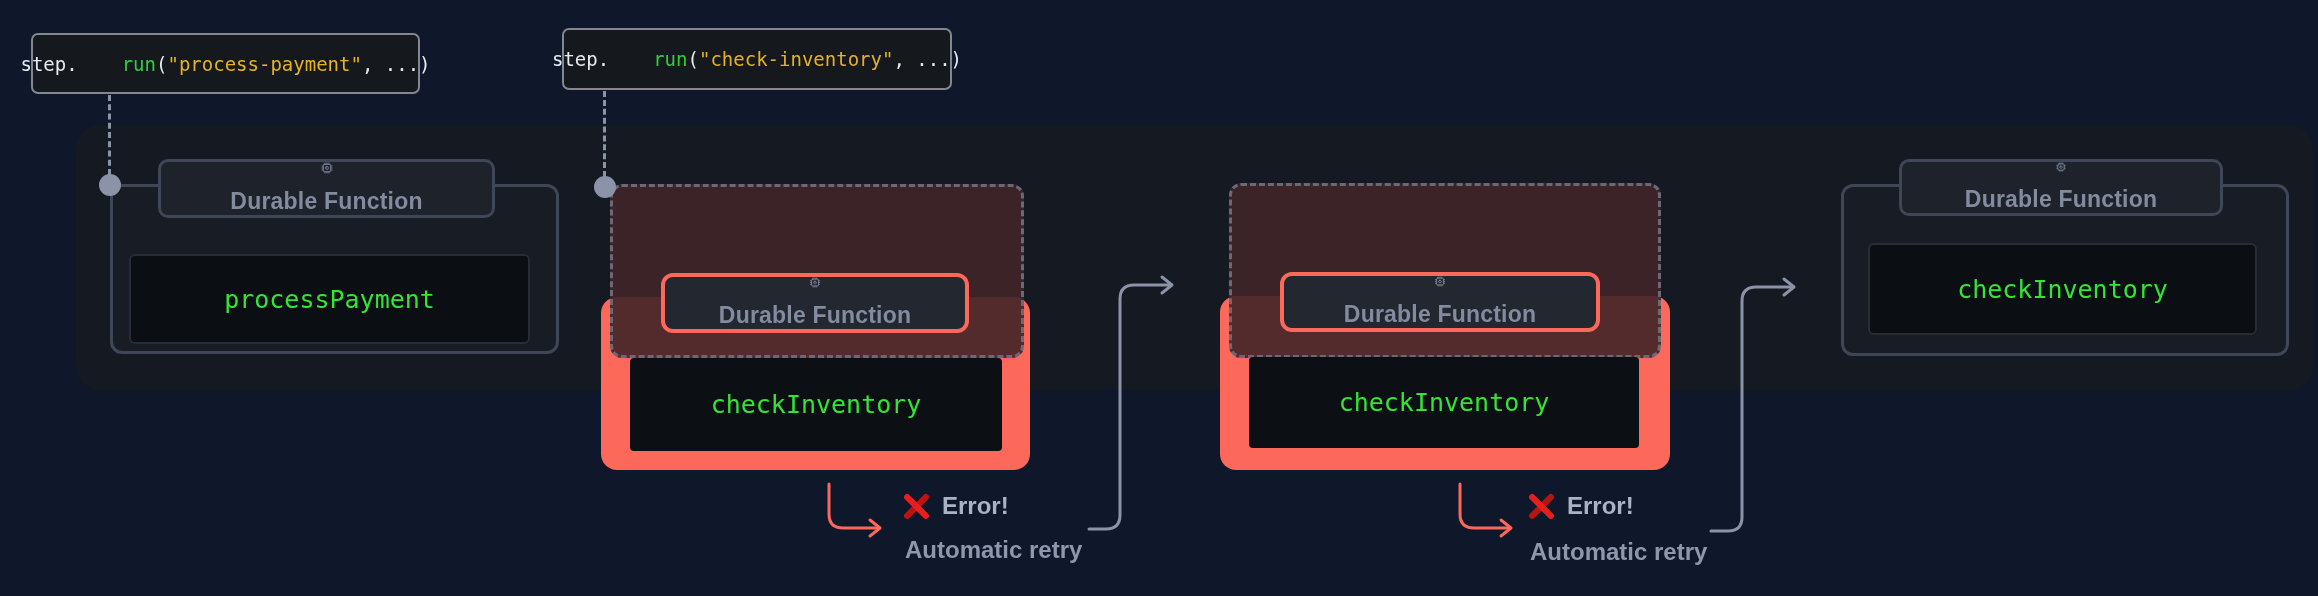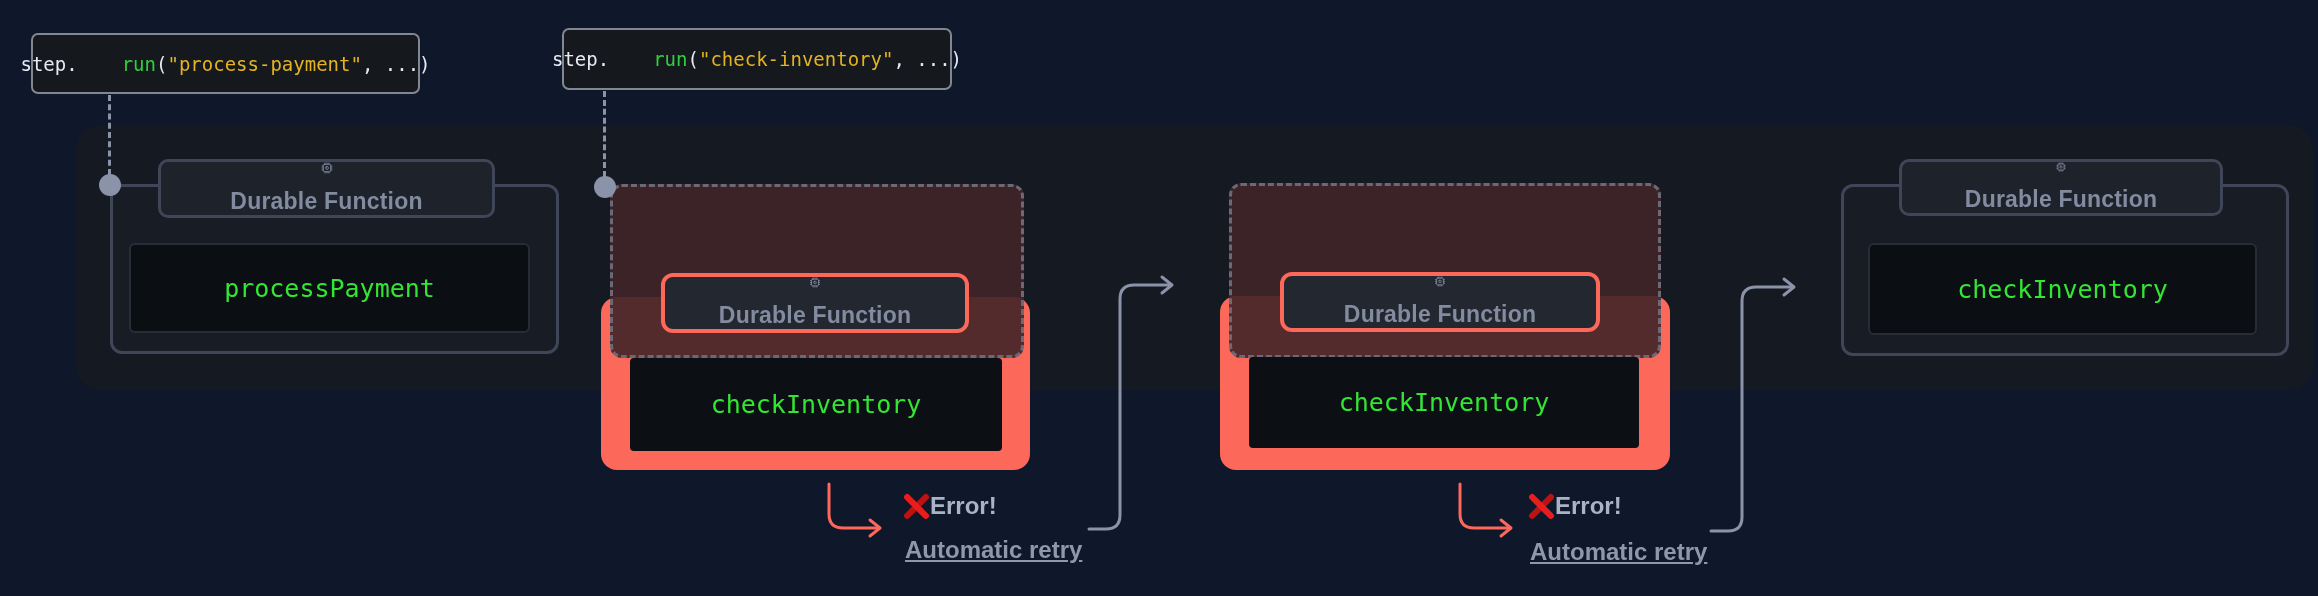--- a/index.html
+++ b/index.html
@@ -40,23 +40,23 @@
     color:#33e633;z-index:4;box-sizing:border-box;}
   .fn-box.on-red{border:none;background:#0c0f14;border-radius:4px;}
 
   
   .red-card{position:absolute;background:#fc685a;border-radius:16px;z-index:1;}
   .ghost{position:absolute;background:rgba(64,37,40,0.9);
     border:3px dashed #6c6876;border-radius:12px;z-index:2;box-sizing:border-box;}
 
   .conn{position:absolute;z-index:6;}
 
-  .err-row{position:absolute;display:flex;align-items:center;gap:0;z-index:6;justify-content:space-between;}
+  .err-row{position:absolute;display:flex;align-items:center;gap:12px;z-index:6;justify-content:space-between;}
   .err-text{font-size:24px;font-weight:700;color:#aab2c7;}
-  .retry-text{position:absolute;font-size:24px;font-weight:700;color:#8f97ad;z-index:6;text-decoration:underline;}
+  .retry-text{position:absolute;font-size:24px;font-weight:700;color:#8f97ad;z-index:6;}
 </style>
 </head>
 <body>
 
 <div class="canvas">
 
   <div class="band"></div>
 
   <div class="code-label" style="left:31px;top:33px;width:389px;height:61px;">
     <span>step</span><span>.</span><span class="tok-fn">run</span><span>(</span><span class="tok-str">"process-payment"</span><span>, ...)</span>
@@ -73,21 +73,21 @@
 
   <div class="df-card" style="left:110px;top:184px;width:449px;height:170px;"></div>
   <div class="badge" style="left:158px;top:159px;width:337px;height:59px;">
     <svg width="30" height="30" viewBox="0 0 24 24" fill="none" stroke="#828ba0" stroke-width="1.8" stroke-linecap="round">
       <rect x="4.5" y="4.5" width="15" height="15" rx="2.5"></rect>
         <rect x="9.5" y="9.5" width="5" height="5" rx="1"></rect>
       <path d="M8 2v2.5M12 2v2.5M16 2v2.5M8 19.5V22M12 19.5V22M16 19.5V22M2 8h2.5M2 12h2.5M2 16h2.5M19.5 8H22M19.5 12H22M19.5 16H22"></path>
     </svg>
     <span>Durable Function</span>
   </div>
-  <div class="fn-box" style="left:129px;top:243px;width:401px;height:90px;">
+  <div class="fn-box" style="left:129px;top:254px;width:401px;height:90px;">
     <span>processPayment</span>
   </div>
 
   <div class="red-card" style="left:601px;top:297px;width:429px;height:173px;"></div>
   <div class="ghost" style="left:610px;top:184px;width:414px;height:174px;"></div>
   <div class="badge red" style="left:661px;top:273px;width:308px;height:60px;">
     <svg width="30" height="30" viewBox="0 0 24 24" fill="none" stroke="#828ba0" stroke-width="1.8" stroke-linecap="round">
       <rect x="4.5" y="4.5" width="15" height="15" rx="2.5"></rect>
         <rect x="9.5" y="9.5" width="5" height="5" rx="1"></rect>
       <path d="M8 2v2.5M12 2v2.5M16 2v2.5M8 19.5V22M12 19.5V22M16 19.5V22M2 8h2.5M2 12h2.5M2 16h2.5M19.5 8H22M19.5 12H22M19.5 16H22"></path>

